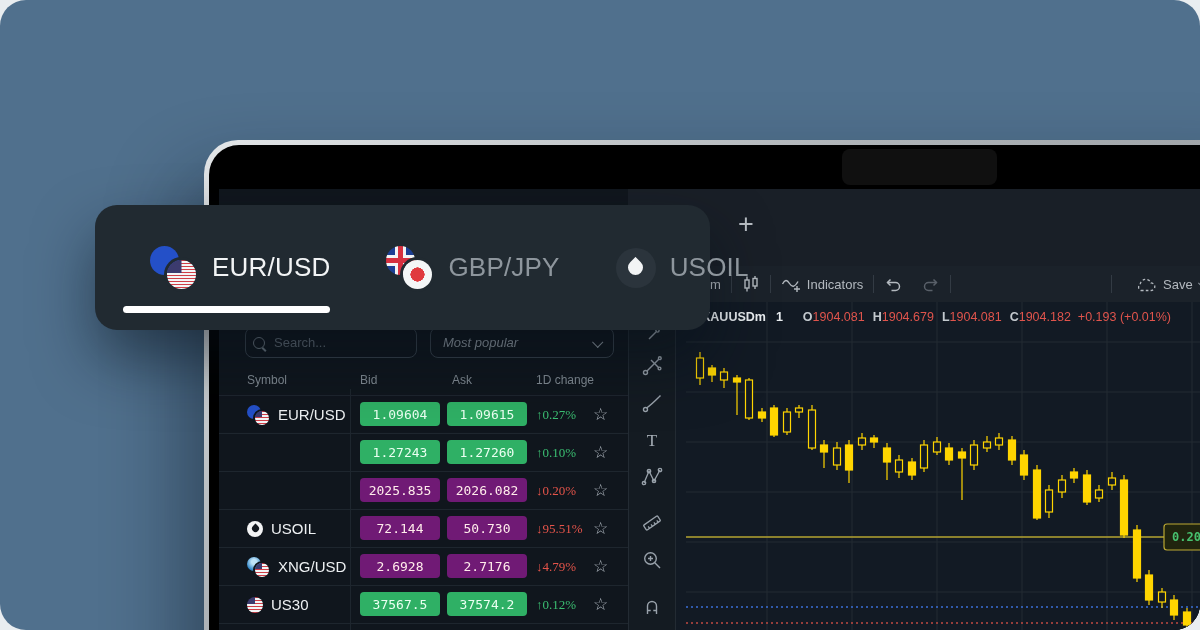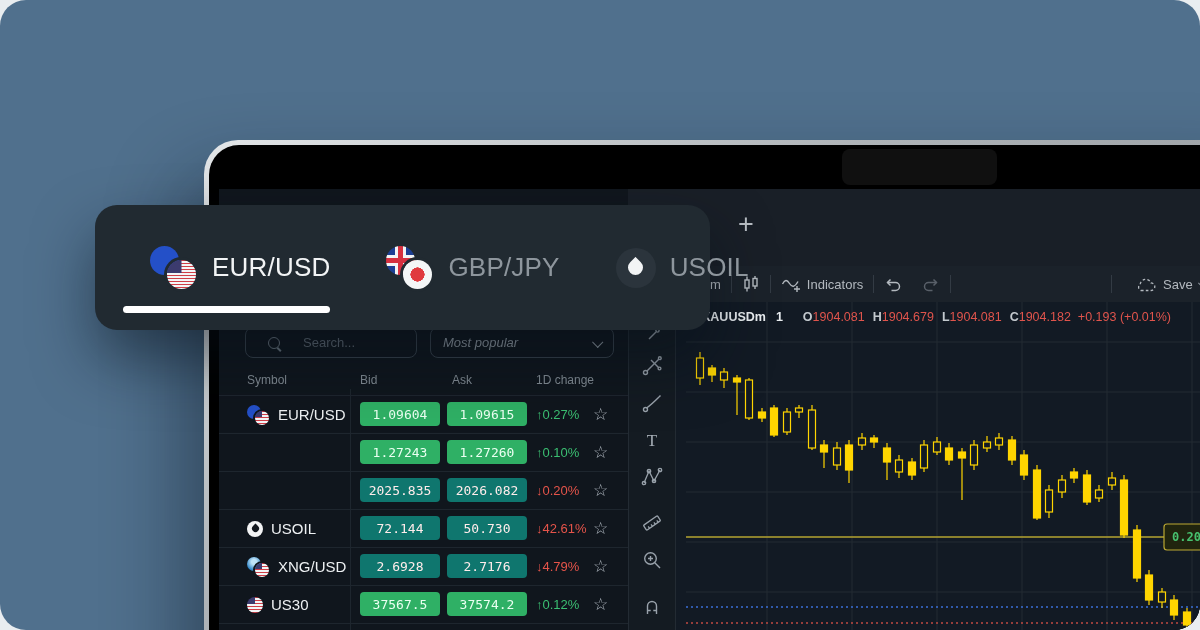--- a/index.html
+++ b/index.html
@@ -21,37 +21,37 @@
   .charttoolbar{position:absolute;left:409px;top:77px;width:791px;height:36px;background:#1b222a;border-bottom:1px solid #2a323b;
     display:flex;align-items:center;color:#b3b9bf;font-size:13px;}
   .ct-item{display:flex;align-items:center;gap:6px;padding:0 10px;white-space:nowrap;}
   .vsep{width:1px;height:18px;background:#333b44;}
   .tf{margin-left:72px;}
   .save-group{position:absolute;left:483px;display:flex;align-items:center;gap:7px;}
   .save-group .vsep{margin-right:6px;}
   .chev{display:inline-block;width:7px;height:7px;border-right:1.6px solid #8e97a0;border-bottom:1.6px solid #8e97a0;transform:rotate(45deg) translateY(-1px);}
   
   .watchlist{position:absolute;left:0;top:0;width:409px;height:560px;background:#10161d;}
-  .search{position:absolute;left:26px;top:138px;width:172px;height:31px;border:1px solid #37414b;border-radius:8px;display:flex;align-items:center;padding:0 22px;box-sizing:border-box;gap:21px;}
+  .search{position:absolute;left:26px;top:138px;width:172px;height:31px;border:1px solid #37414b;border-radius:8px;display:flex;align-items:center;padding:0 7px;box-sizing:border-box;gap:7px;}
   .search input{background:transparent;border:none;outline:none;width:110px;color:#aeb6be;font-size:13px;font-family:"Liberation Sans",sans-serif;}
   .search input::placeholder{color:#5e6872;}
   .sicon{position:relative;width:10px;height:10px;border:1.6px solid #6a747e;border-radius:50%;flex:none;}
   .sicon::after{content:"";position:absolute;left:9px;top:9px;width:5px;height:1.6px;background:#6a747e;transform:rotate(45deg);transform-origin:0 0;}
   .filter{position:absolute;left:211px;top:138px;width:184px;height:31px;border:1px solid #37414b;border-radius:8px;display:flex;align-items:center;justify-content:space-between;padding:0 12px;box-sizing:border-box;color:#8e98a1;font-size:13px;font-style:italic;}
   .thead{position:absolute;left:0;top:184px;width:100%;height:20px;font-size:12px;color:#848d95;}
   .thead span{position:absolute;}
   .th0{left:28px}.th1{left:141px}.th2{left:233px}.th3{left:317px}
   #rows{position:absolute;left:0;top:206px;width:409px;}
   .trow{position:relative;height:37px;border-top:1px solid #1e262e;}
   .rname{position:absolute;left:28px;top:0;height:100%;display:flex;align-items:center;gap:8px;color:#eef1f3;font-size:15px;font-weight:500;}
   .badge{position:absolute;top:6px;width:80px;height:24px;border-radius:4px;display:flex;align-items:center;justify-content:center;font-family:"DejaVu Sans Mono",monospace;font-size:13px;cursor:pointer;}
   .b-bid{left:141px}.b-ask{left:228px}
   .bg-up{background:#2fb065;color:#eafff1;}
-  .bg-dn{background:#0f766e;color:#ffeceb;}
-  .chg{position:absolute;left:317px;top:0;height:100%;display:flex;align-items:center;font-family:Liberation Sans, sans-serif;font-size:13px;gap:1px;}
+  .bg-dn{background:#701a75;color:#ffeceb;}
+  .chg{position:absolute;left:317px;top:0;height:100%;display:flex;align-items:center;font-family:Liberation Serif, serif;font-size:13px;gap:1px;}
   .chg.up{color:#3bbf72}.chg.dn{color:#e5544a}
   .star{position:absolute;left:374px;top:0;height:100%;display:flex;align-items:center;font-size:17px;color:#a9b1b9;cursor:pointer;}
   .colsep{position:absolute;left:131px;top:200px;bottom:0;width:1px;background:#1e262e;}
   
   .pair{position:relative;width:23px;height:20px;flex:none;}
   .ic{position:absolute;width:14px;height:14px;border-radius:50%;}
   .ic.back{left:0;top:0;}
   .ic.front{left:8px;top:6px;box-shadow:0 0 0 2px #10161d;}
   .single{position:relative;width:16px;height:16px;border-radius:50%;flex:none;}
   .eu{background:#2450c8;}
@@ -147,21 +147,21 @@
               </div>
               <div class="trow">
                 <div class="rname">
                   <span class="single oilW">
                     <span class="drop dk"></span>
                   </span>
                   <span>USOIL</span>
                 </div>
                 <div class="badge b-bid bg-dn">72.144</div>
                 <div class="badge b-ask bg-dn">50.730</div>
-                <div class="chg dn">↓42.61%</div>
+                <div class="chg dn">↓95.51%</div>
                 <div class="star">☆</div>
               </div>
               <div class="trow">
                 <div class="rname">
                   <span class="pair">
                     <span class="ic back flame"></span>
                     <span class="ic front us"></span>
                   </span>
                   <span>XNG/USD</span>
                 </div>

